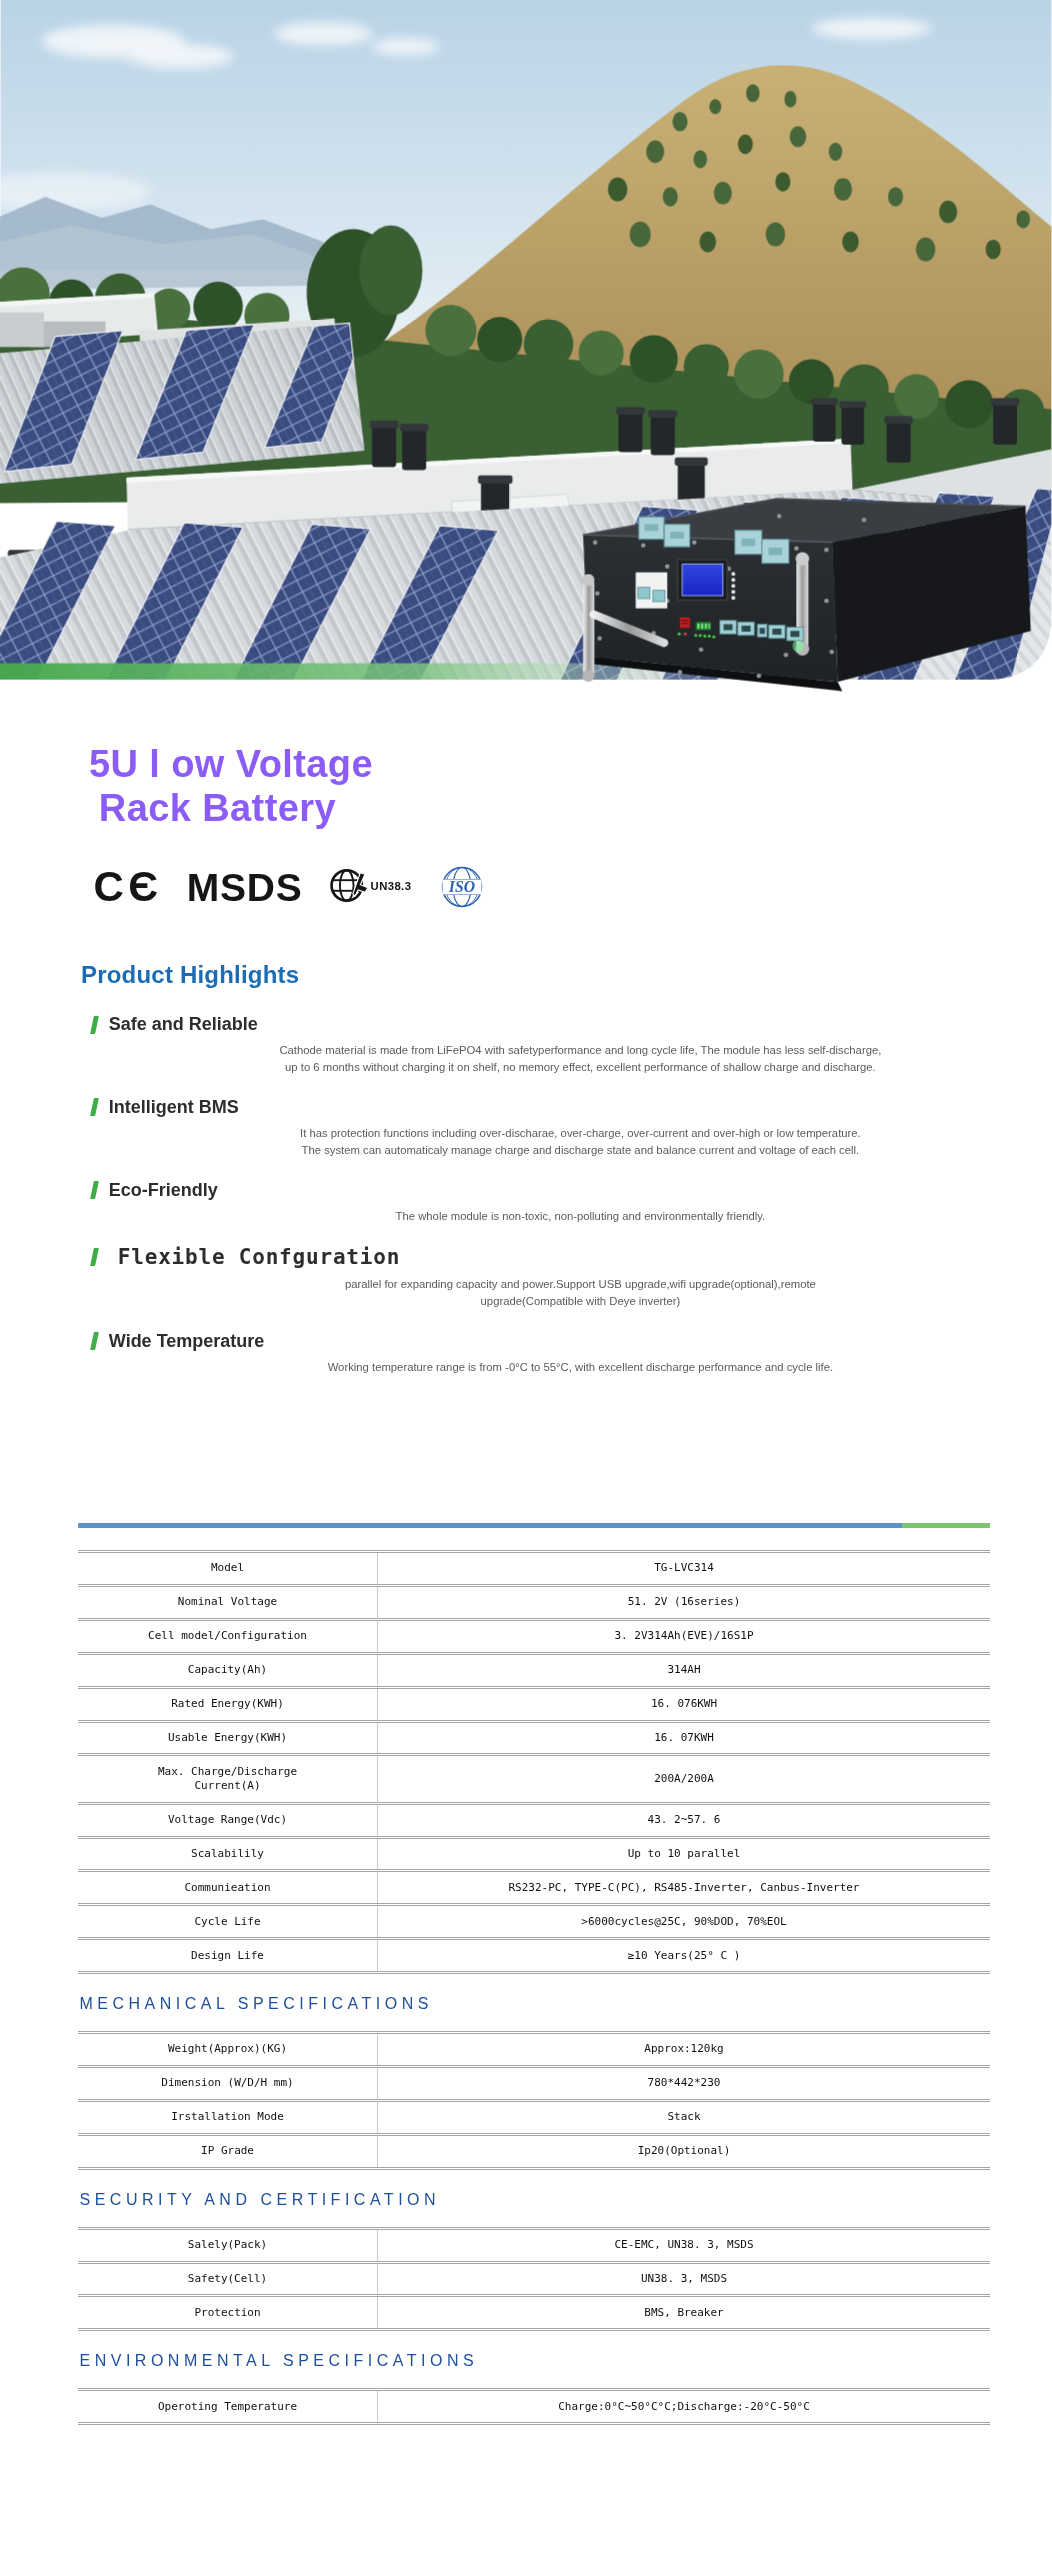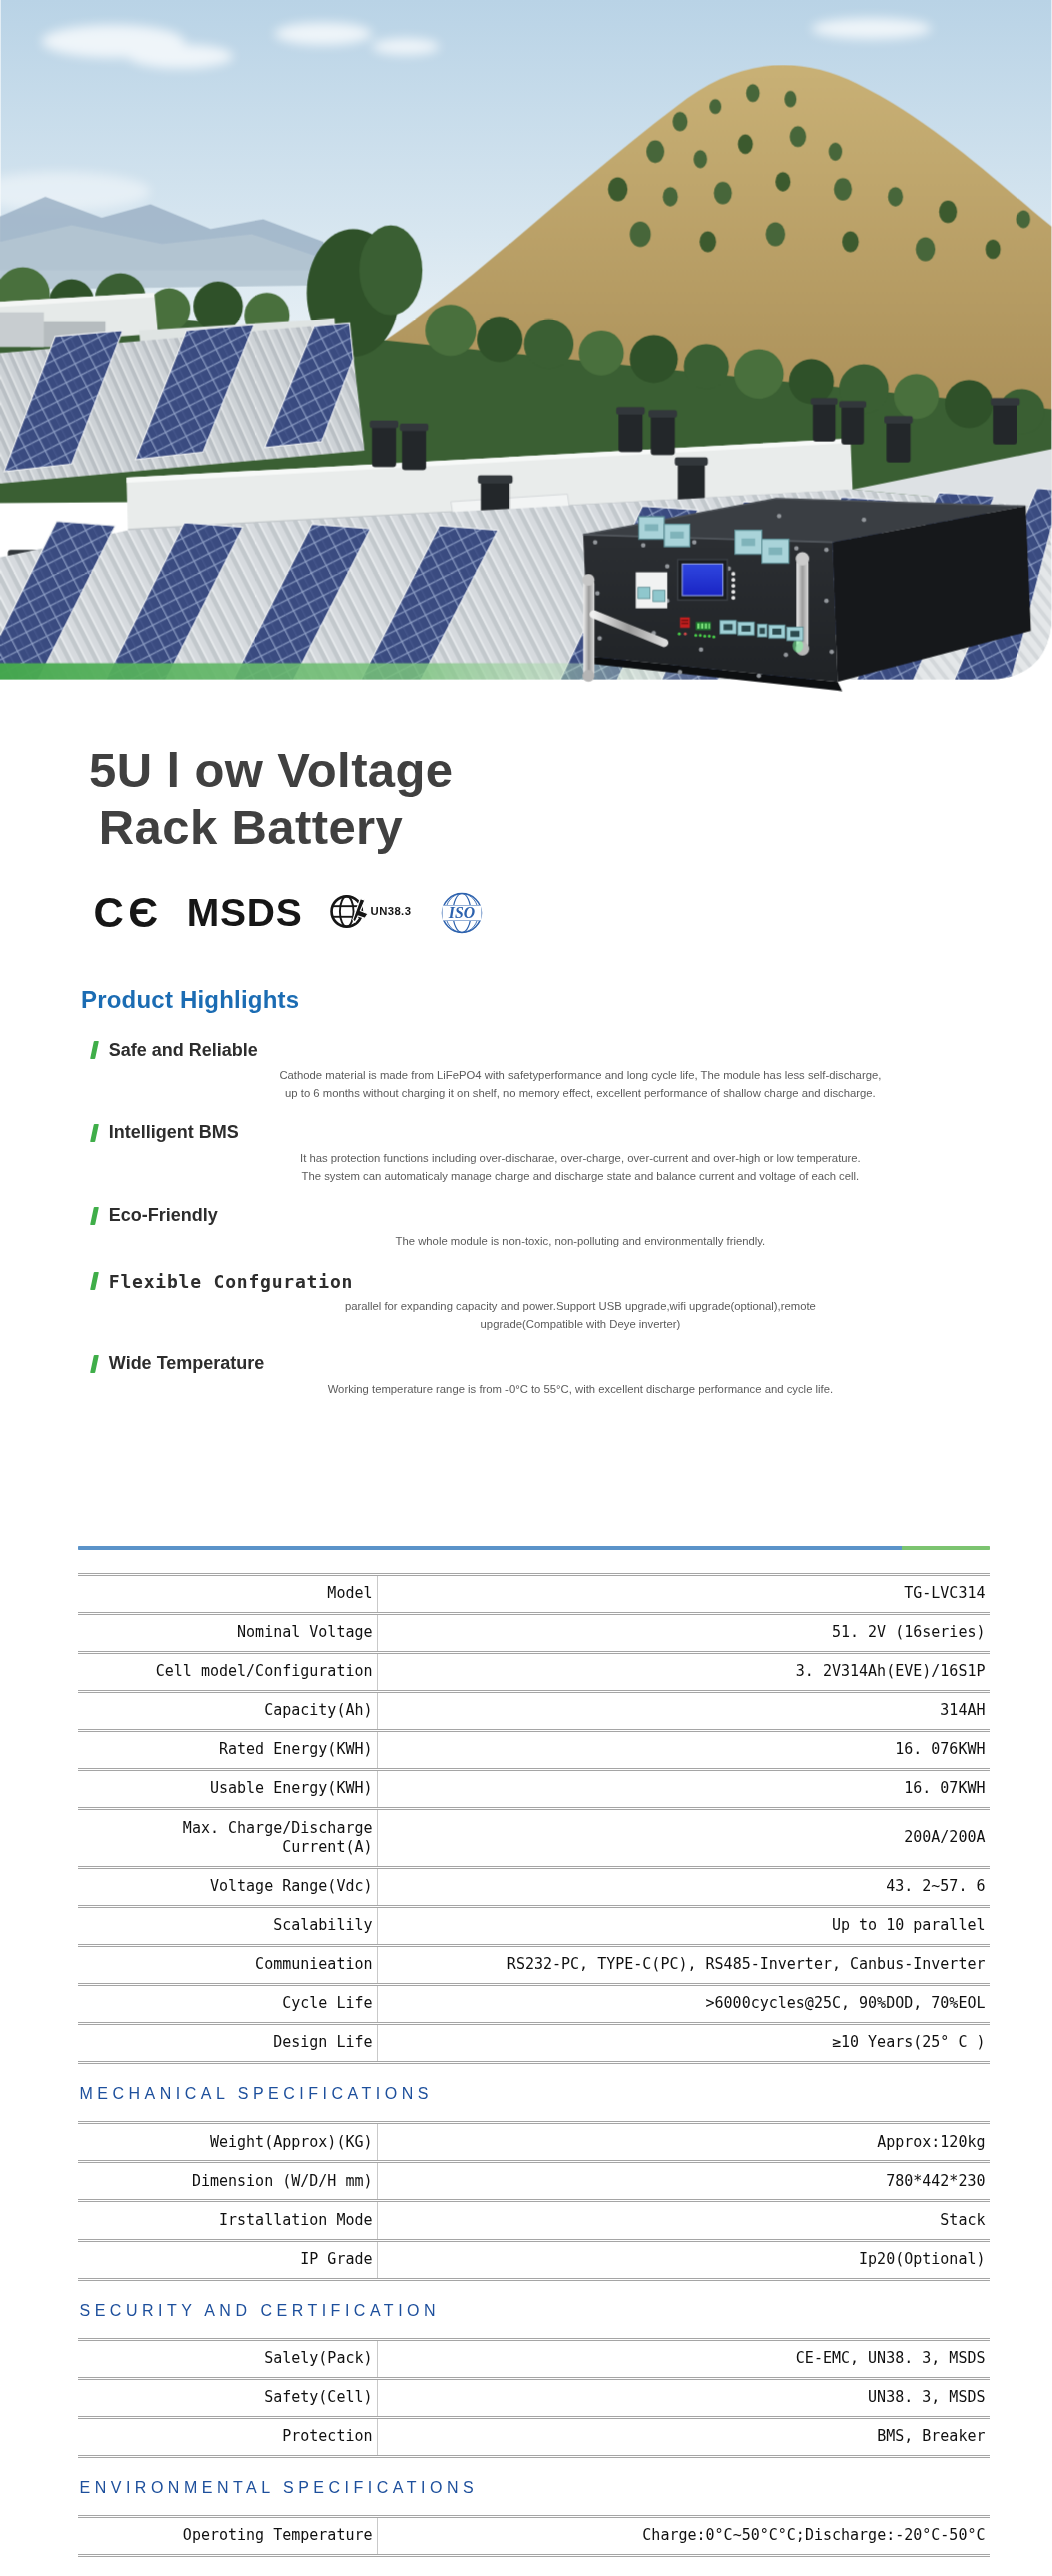--- a/index.html
+++ b/index.html
@@ -5,49 +5,49 @@
 <style>
   html,body{margin:0;padding:0;background:#ffffff;}
   body{width:1052px;font-family:"Liberation Sans","DejaVu Sans",sans-serif;color:#222;}
 
   
   .hero{position:relative;width:1052px;height:680px;overflow:visible;}
   .hero svg{position:absolute;top:0;left:0;display:block;}
 
   
   .title-block{margin:62px 0 0 89px;}
-  .title-block h1{margin:0;font-size:49px;line-height:1.16;font-weight:bold;color:#404040;letter-spacing:0.4px;}
+  .title-block h1{margin:0;font-size:38px;line-height:1.16;font-weight:bold;color:#8b5cf6;letter-spacing:0.4px;}
   .title-block .t2{padding-left:9.8px;}
 
   .certs{display:flex;align-items:center;gap:24px;margin:19.5px 0 0 4.5px;height:75px;}
   .cert-ce{font-size:42px;font-weight:bold;color:#161616;letter-spacing:4.5px;line-height:1;}
   .cert-msds{font-size:39px;font-weight:800;color:#161616;letter-spacing:0.8px;line-height:1;}
   .cert-un{display:flex;align-items:center;}
   .cert-un .un-label{font-size:11.3px;font-weight:bold;color:#161616;margin-top:-3px;letter-spacing:0.4px;}
   .cert-iso{position:relative;width:54px;height:54px;}
 
   
   .highlights{margin:36px 0 0 81px;}
   .highlights h2{margin:0 0 25.5px 0;font-size:24px;font-weight:bold;color:#1b6cb3;letter-spacing:0.2px;}
   .hl-item{margin:0 0 20px 10.5px;text-align:center;}
   .hl-title-row{display:flex;align-items:center;margin-bottom:6.8px;}
   .hl-bar{width:5.3px;height:18px;background:#3fae49;transform:skewX(-12deg);border-radius:0.8px;margin-right:12px;flex:0 0 auto;}
   .hl-title{font-size:18px;font-weight:bold;color:#2d2d2d;}
-  .hl-title.mono{font-family:"DejaVu Sans Mono","Liberation Mono",monospace;font-size:18px;letter-spacing:0.8px;}
+  .hl-title.mono{font-family:"DejaVu Sans Mono","Liberation Mono",monospace;font-size:21px;letter-spacing:0.8px;margin-left:9px;}
   .hl-body{margin-left:17.3px;font-size:11.3px;color:#5b5b5b;line-height:1.55;}
 
   
   .specs{margin:147px 62px 45px 78px;}
   .grad-bar{height:4.5px;border-radius:0.8px;margin-bottom:22.5px;
             background:linear-gradient(to right,#5b93c9 0%,#5b93c9 90.4%,#7cc470 90.4%,#7cc470 100%);}
   .spec-heading{font-size:16px;font-weight:400;letter-spacing:4.5px;color:#1d4f9c;margin:21px 0 18px 1.5px;}
   table.spec-table{width:100%;border-collapse:collapse;table-layout:fixed;border-bottom:3px double #a5a5a5;}
   table.spec-table tr{border-top:3px double #a5a5a5;}
-  table.spec-table td{font-family:"DejaVu Sans Mono","Liberation Mono",monospace;font-size:15px;color:#101010;
-      text-align:right;vertical-align:middle;padding:8.3px 4.5px;line-height:1.3;}
+  table.spec-table td{font-family:"DejaVu Sans Mono","Liberation Mono",monospace;font-size:11px;color:#101010;
+      text-align:center;vertical-align:middle;padding:8.3px 4.5px;line-height:1.3;}
   td.spec-label{width:31.8%;border-right:0.8px solid #c9c9c9;white-space:pre-line;}
 </style>
 </head>
 <body>
 
 <div class="hero">
 <svg width="1052" height="706" viewBox="0 0 1400 940" xmlns="http://www.w3.org/2000/svg">
   <defs>
     <clipPath id="photoClip">
           <path d="M0,0 H1400 V815 Q1400,905 1310,905 H0 Z"></path>

